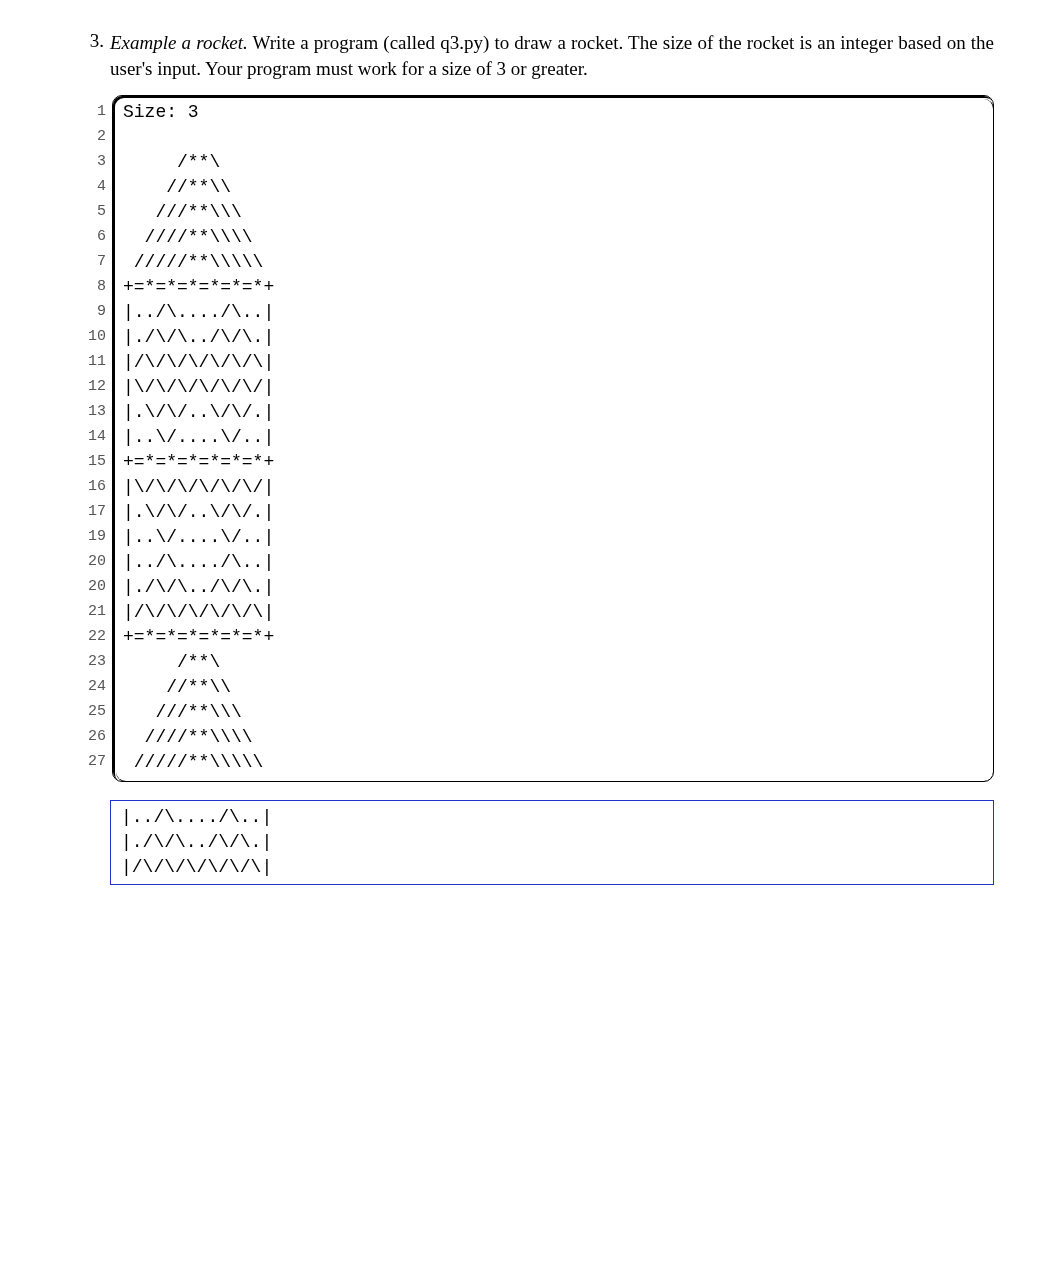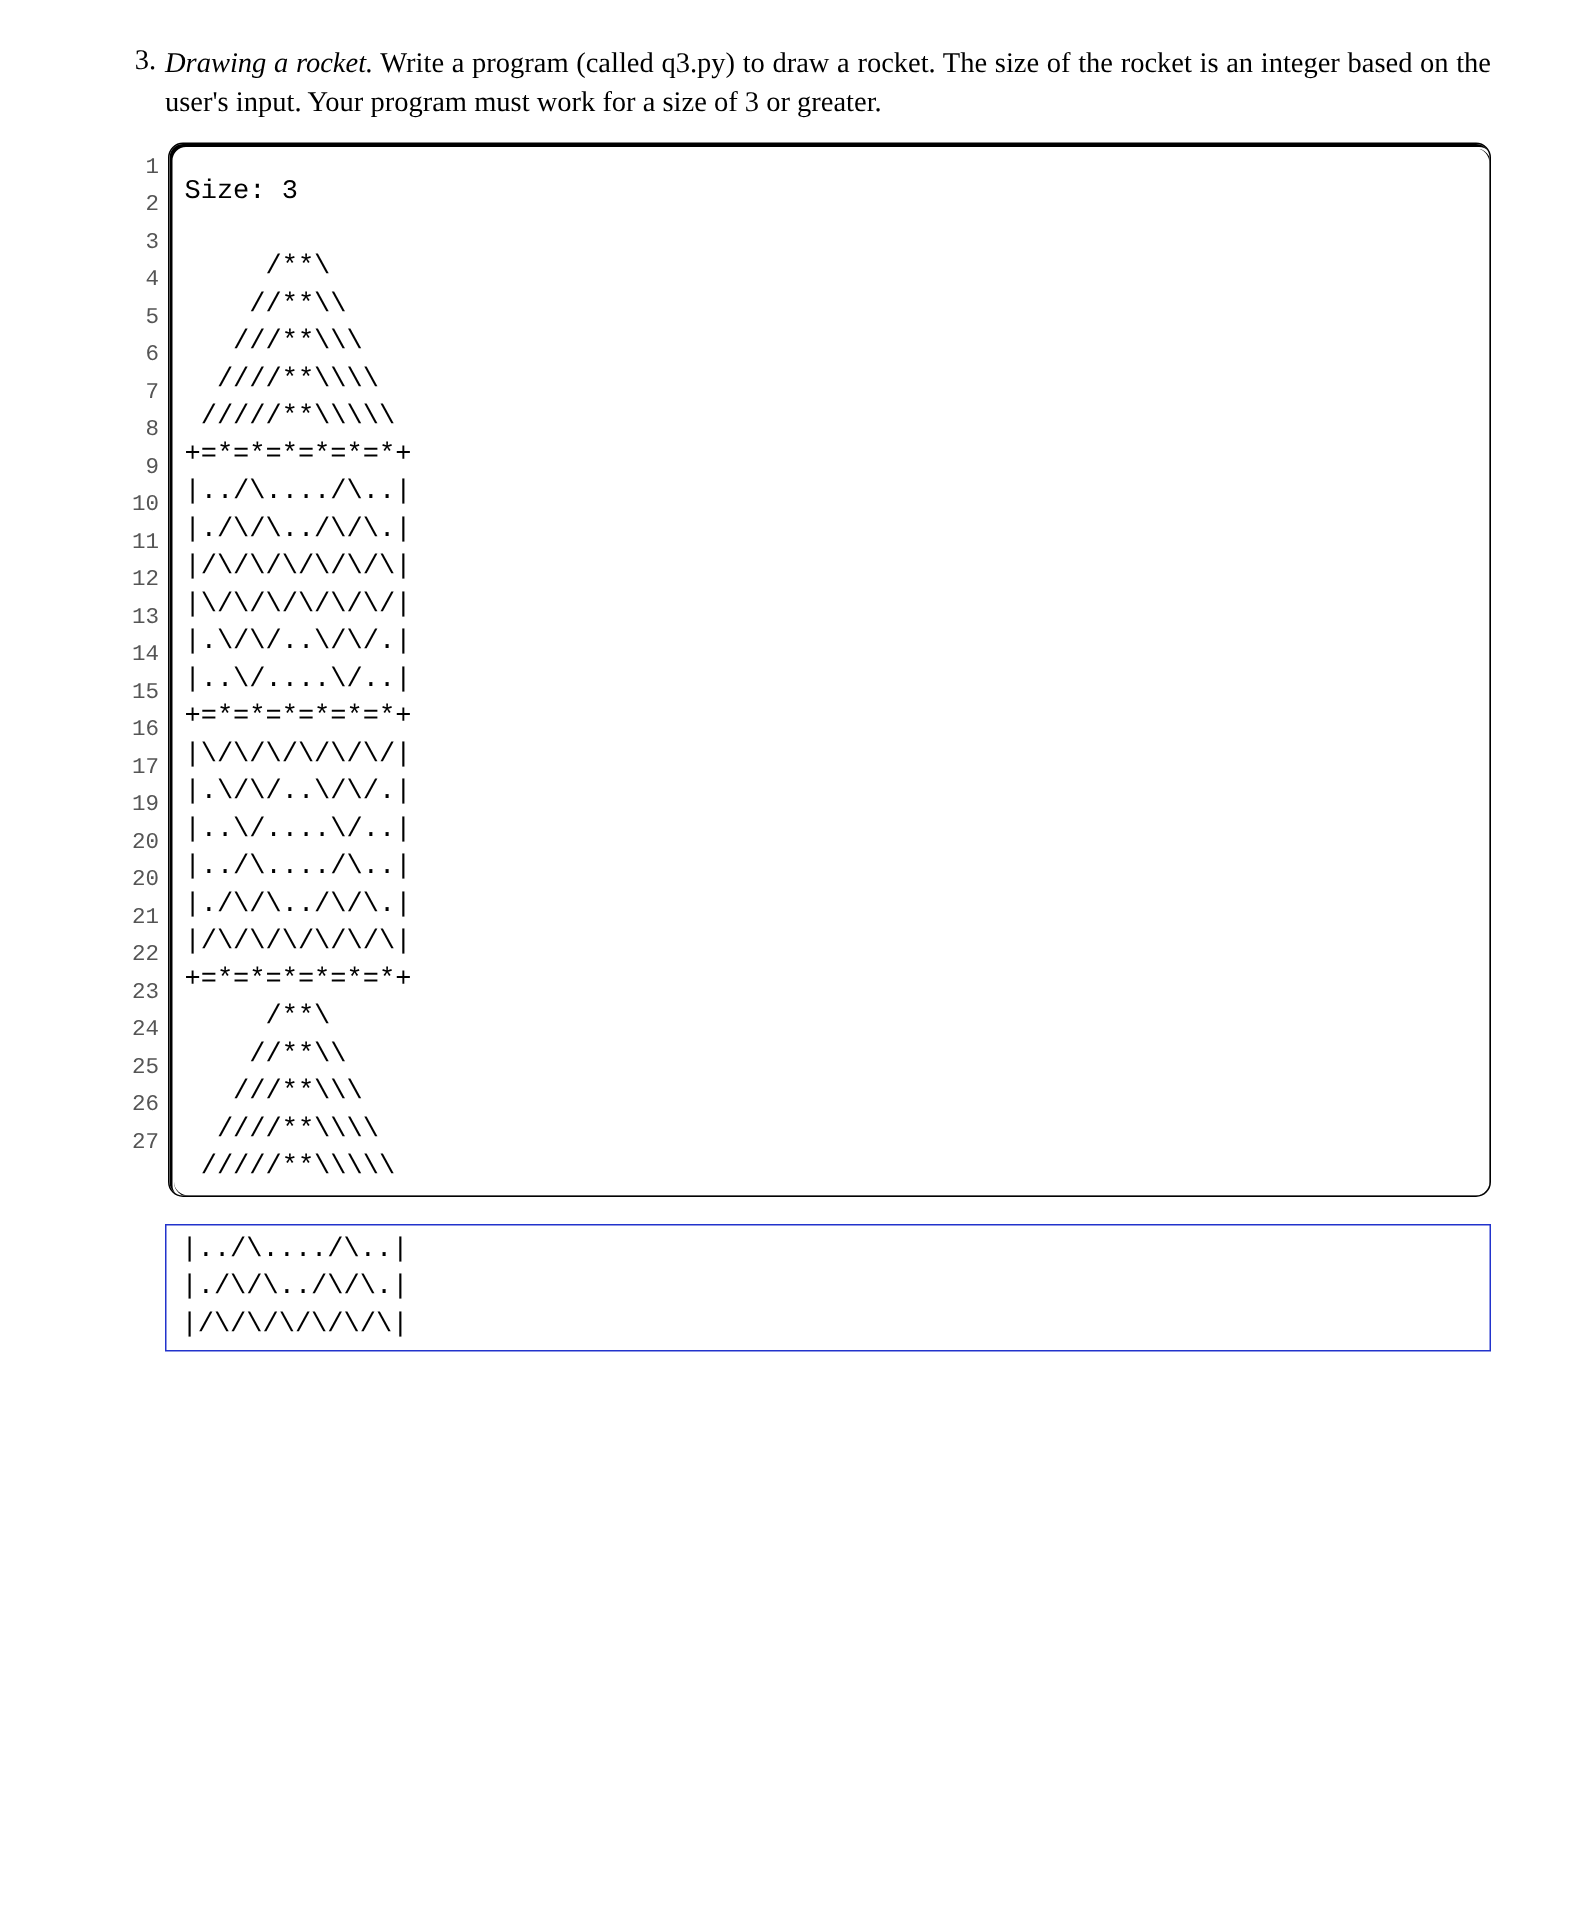--- a/index.html
+++ b/index.html
@@ -50,21 +50,21 @@
     color: #555;
     text-align: right;
     line-height: 25px;
   }
   .code-frame {
     flex: 1 1 auto;
     border: 1px solid #000;
     border-radius: 10px;
     box-shadow: 2px 2px 0 #000 inset, 0 0 0 0; 
     position: relative;
-    padding: 20px 10px 6px 10px;
+    padding: 4px 10px 6px 10px;
     font-family: "Courier New", Courier, monospace;
     font-size: 18px;
     line-height: 25px;
     white-space: pre;
     overflow: hidden;
   }
   .code-frame::after{
     content:"";
     position:absolute;
     left:3px; right:-1px; top:3px; bottom:-1px;
@@ -87,21 +87,21 @@
 </style>
 </head>
 <body>
 
 <div class="page">
   <div class="problem">
     <div class="num-col">3.</div>
     <div class="body-col">
 
       <p class="para">
-        <span class="italic">Drawing a rocket.</span><span> Write a program (called q3.py) to draw a rocket. The size of the rocket is an integer based on the user's input. Your program must work for a size of 3 or greater.</span>
+        <span class="italic">Example a rocket.</span><span> Write a program (called q3.py) to draw a rocket. The size of the rocket is an integer based on the user's input. Your program must work for a size of 3 or greater.</span>
       </p>
 
 
       <div class="code-wrap">
         <div class="gutter" id="gutter">
             <div>1</div>
             <div>2</div>
             <div>3</div>
             <div>4</div>
             <div>5</div>

